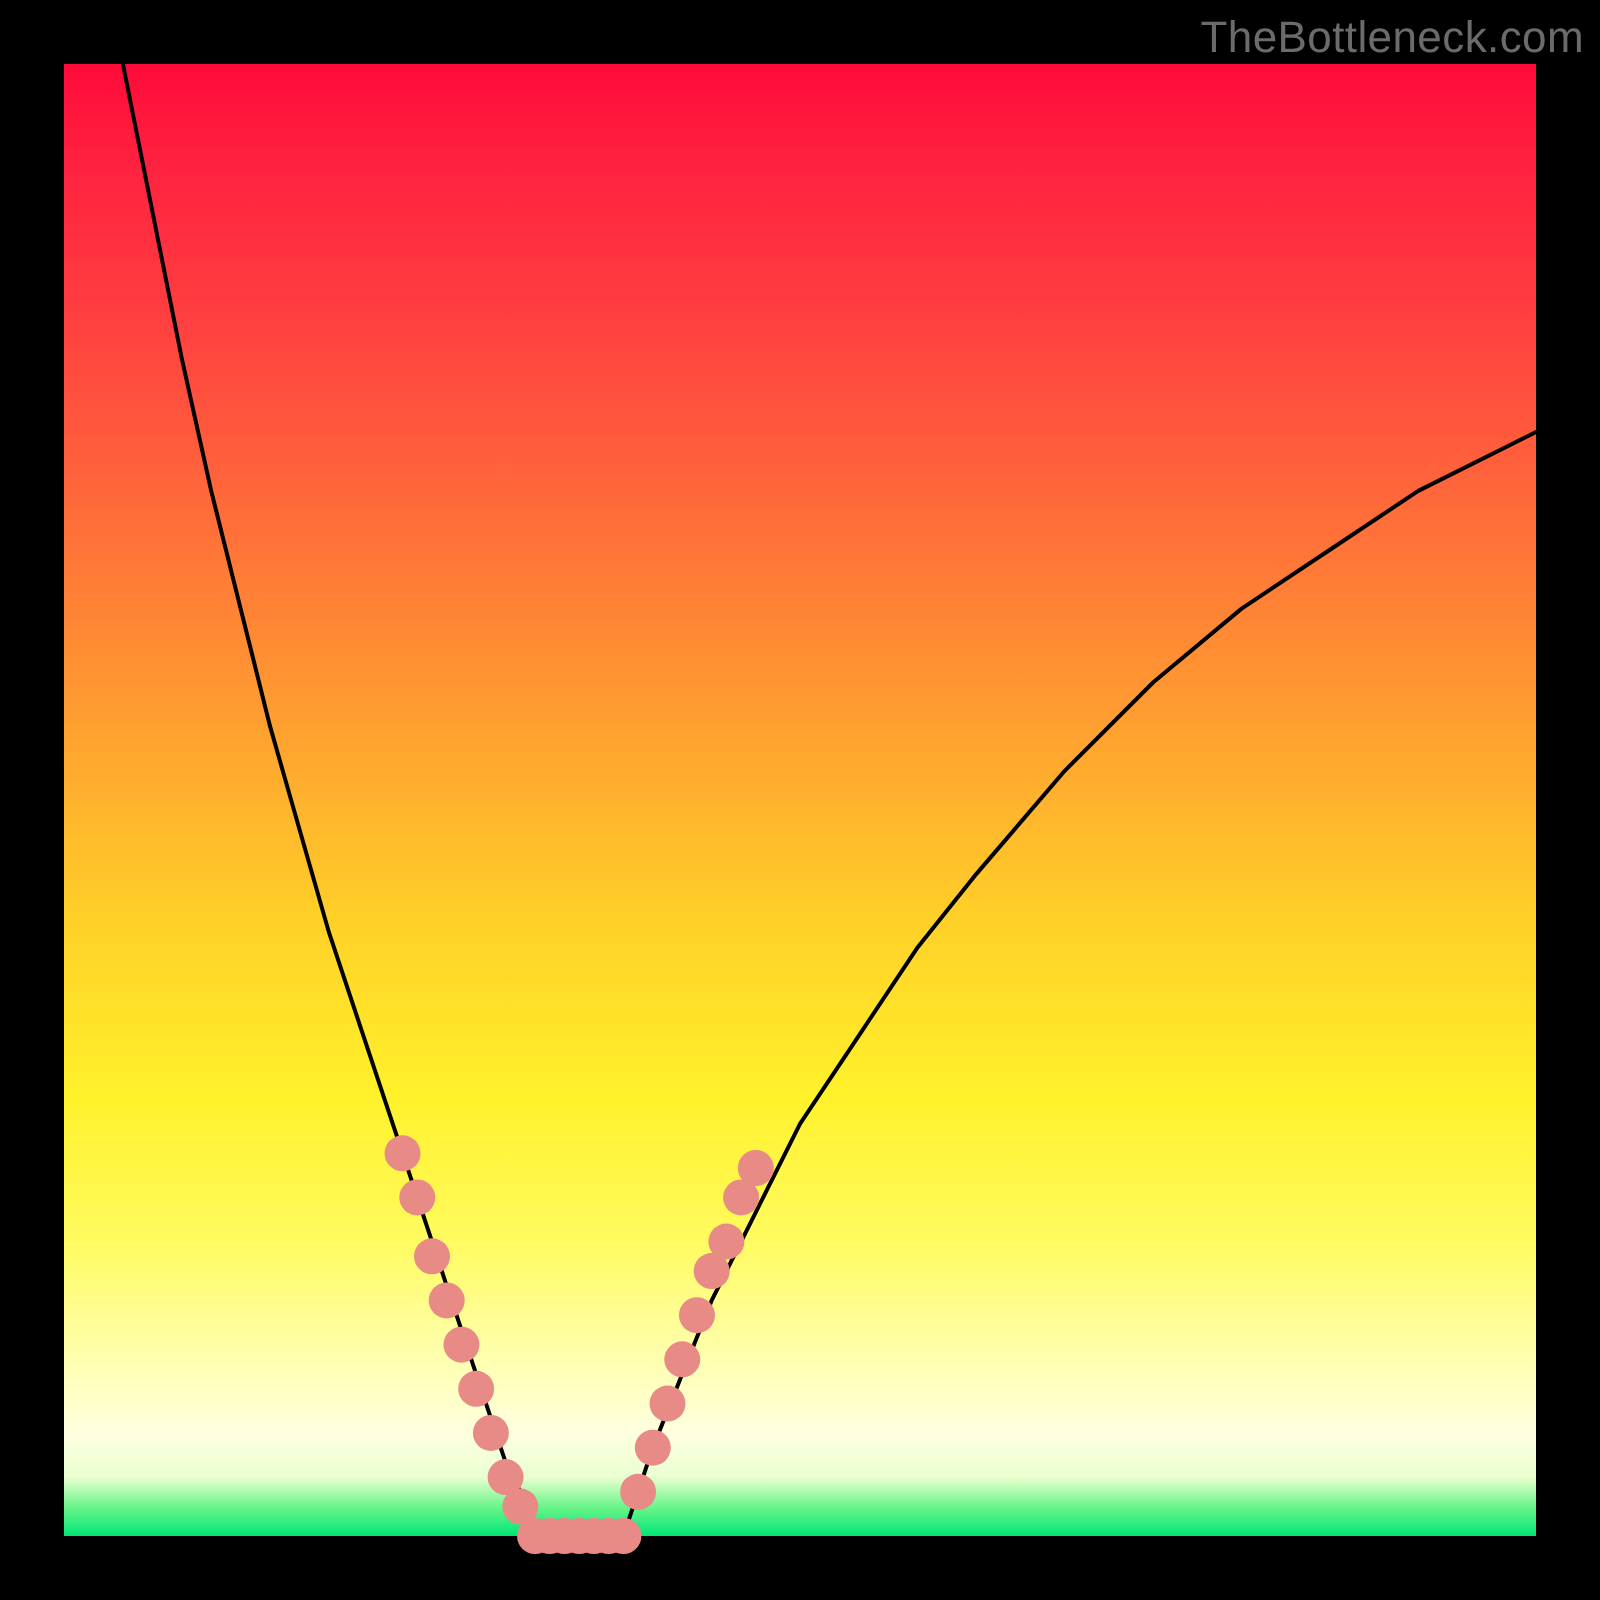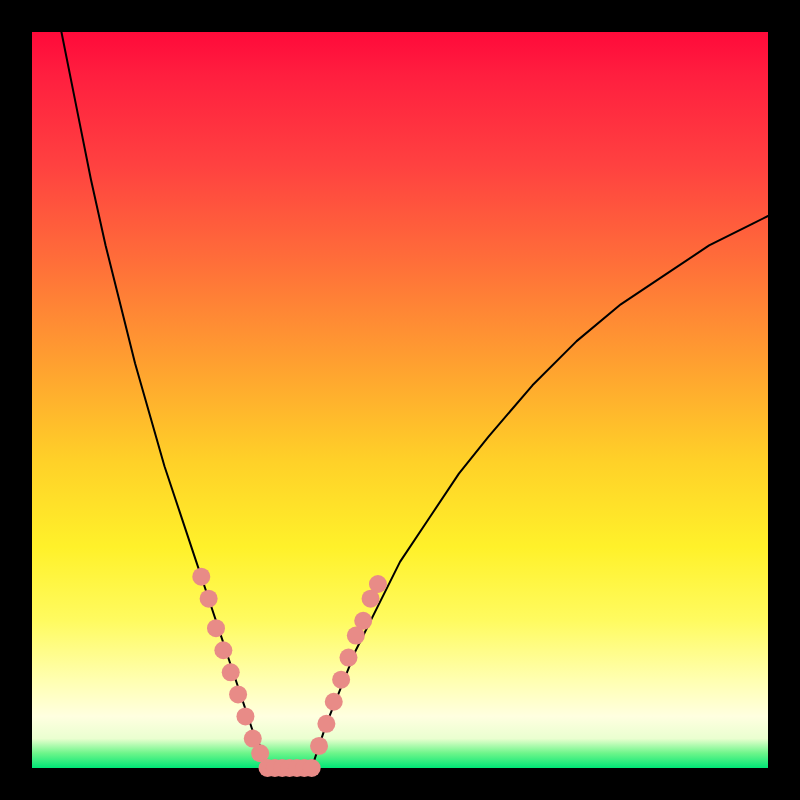--- a/index.html
+++ b/index.html
@@ -54,20 +54,21 @@
     top: 0;
     width: 736px;
     height: 736px;
     overflow: visible;
   }
 </style>
 </head>
 <body>
 
 <div class="frame">
+  <div class="watermark">TheBottleneck.com</div>
   <div class="plot">
     <svg class="curves" viewBox="0 0 736 736">
       <g id="curve-group">
           <path d="M 29.44 0 L 44.16 73.60000000000002 L 58.88 147.19999999999993 L 73.60000000000001 213.44000000000005 L 88.32 272.32 L 103.04 331.2 L 117.76 382.72 L 132.48 434.24 L 147.20000000000002 478.40000000000003 L 161.92 522.56 L 176.64 566.72 L 191.36 610.88 L 198.72000000000003 632.96 L 206.08 655.04 L 213.44 677.12 L 220.79999999999998 699.2 L 228.16 713.92 L 235.52 736 L 235.52 736 L 242.88000000000002 736 L 250.24 736 L 257.59999999999997 736 L 264.96 736 L 272.32 736 L 279.68 736 L 279.68 736 L 287.04 713.92 L 294.40000000000003 691.84 L 309.12 655.04 L 323.84 618.24 L 345.91999999999996 574.08 L 368 529.92 L 397.44000000000005 485.76 L 426.88 441.59999999999997 L 456.32 404.8 L 500.48 353.28 L 544.64 309.12 L 588.8000000000001 272.32 L 632.96 242.88 L 677.12 213.44000000000005 L 721.28 191.36 L 736 184" fill="none" stroke="#000000" stroke-width="2" stroke-linecap="round" stroke-linejoin="round"></path>
         </g>
       <g id="dot-group">
           <circle cx="169.28" cy="544.64" r="9" fill="#e88b87"></circle>
           <circle cx="176.64" cy="566.72" r="9" fill="#e88b87"></circle>
           <circle cx="184" cy="596.16" r="9" fill="#e88b87"></circle>
           <circle cx="191.36" cy="618.24" r="9" fill="#e88b87"></circle>

